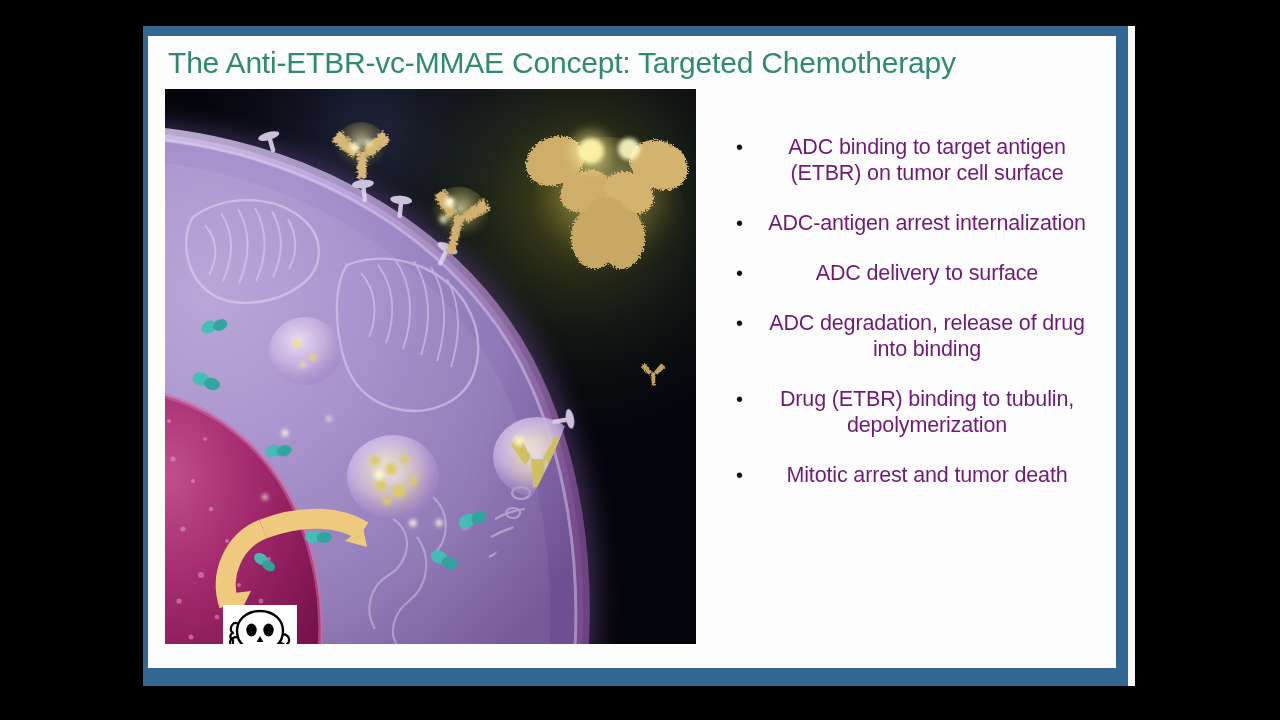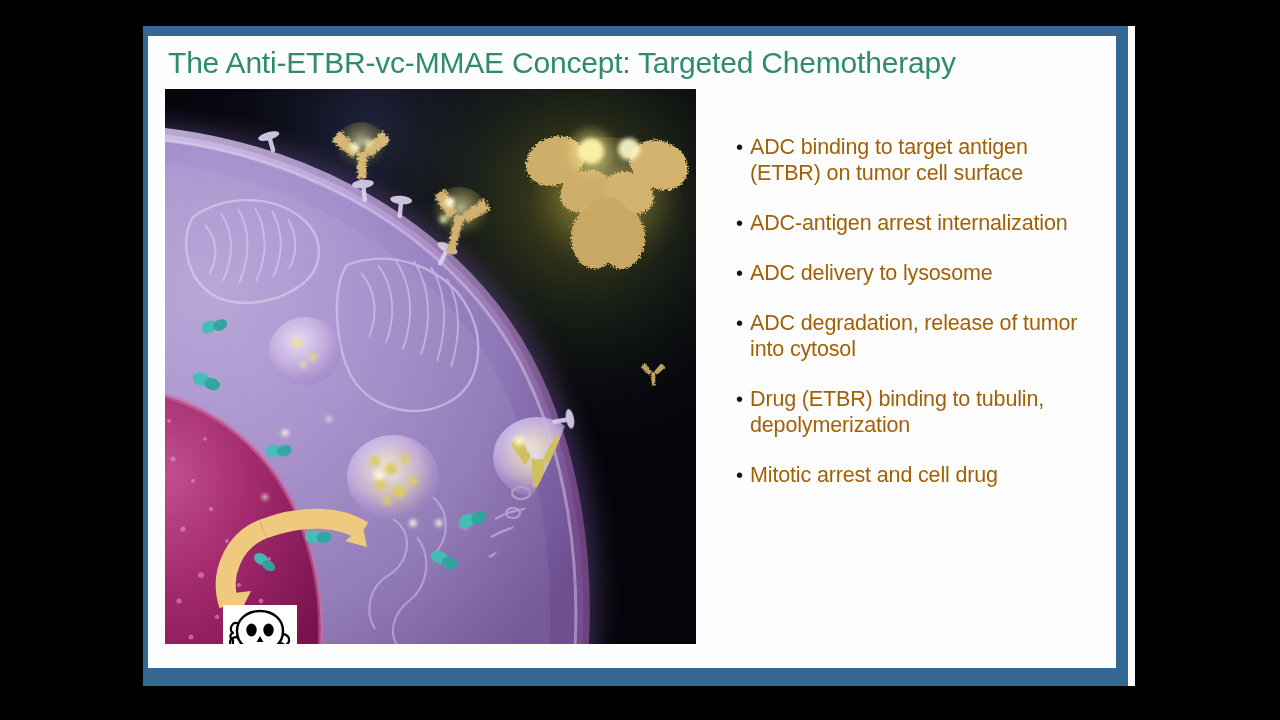--- a/index.html
+++ b/index.html
@@ -100,22 +100,23 @@
     font-size: 20px;
     line-height: 26px;
     color: #121212;
     text-align: left;
     padding-top: 0px;
   }
   .bullet-text {
     flex: 1 1 auto;
     font-size: 21.5px;
     line-height: 26px;
-    color: #a16207;
+    color: #701a75;
     letter-spacing: -0.15px;
+    text-align: center;
   }
 </style>
 </head>
 <body>
 
 <div id="stage">
 
   <div id="slide-frame"></div>
   <div id="slide-frame-right-edge"></div>
 
@@ -515,34 +516,34 @@
         <span class="bullet-text">ADC binding to target antigen (ETBR) on tumor cell surface</span>
       </div>
 
       <div class="bullet-row">
         <span class="bullet-dot">•</span>
         <span class="bullet-text">ADC-antigen arrest internalization</span>
       </div>
 
       <div class="bullet-row">
         <span class="bullet-dot">•</span>
-        <span class="bullet-text">ADC delivery to lysosome</span>
+        <span class="bullet-text">ADC delivery to surface</span>
       </div>
 
       <div class="bullet-row">
         <span class="bullet-dot">•</span>
-        <span class="bullet-text">ADC degradation, release of tumor into cytosol</span>
+        <span class="bullet-text">ADC degradation, release of drug into binding</span>
       </div>
 
       <div class="bullet-row">
         <span class="bullet-dot">•</span>
         <span class="bullet-text">Drug (ETBR) binding to tubulin, depolymerization</span>
       </div>
 
       <div class="bullet-row">
         <span class="bullet-dot">•</span>
-        <span class="bullet-text">Mitotic arrest and cell drug</span>
+        <span class="bullet-text">Mitotic arrest and tumor death</span>
       </div>
 
     </div>
 
   </div>
 </div>
 
 </body></html>

